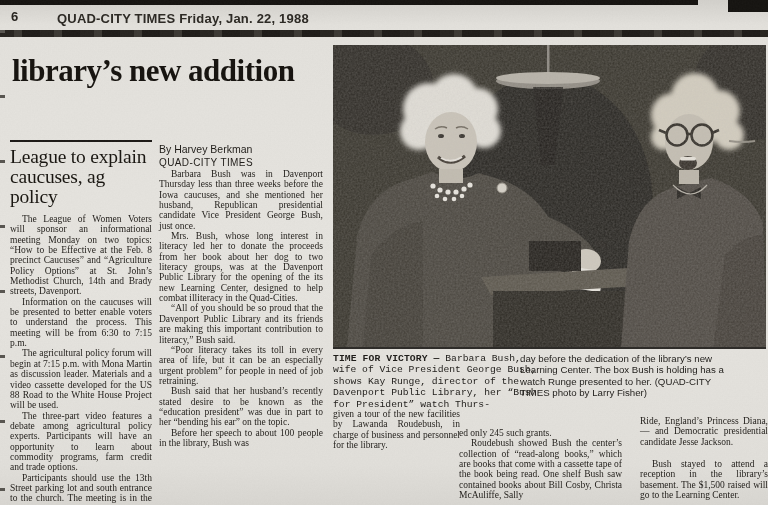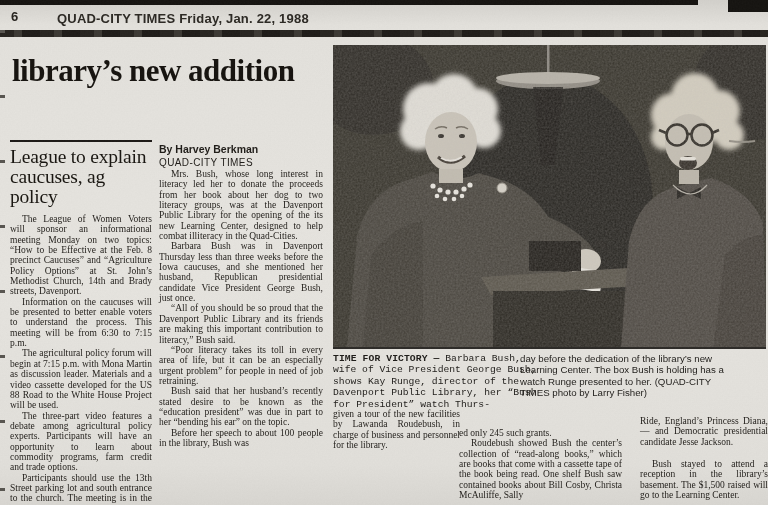--- a/index.html
+++ b/index.html
@@ -25,21 +25,21 @@
     font-size:31px;line-height:37px;font-weight:bold;letter-spacing:-.5px;color:#14110d;}
   
   .bodytext p{font-size:9.5px;line-height:10.35px;text-align:justify;text-indent:12px;margin:0;}
   .bodytext p.noindent{text-indent:0;}
   
   .league{position:absolute;left:10px;top:140px;width:142px;}
   .league .rule{height:2px;background:#1b1815;margin-bottom:5px;}
   .league h2{margin:0 0 7px 0;font-weight:normal;font-size:19.5px;line-height:20px;letter-spacing:-.2px;color:#17140f;}
   
   .main-col{position:absolute;left:159px;top:143px;width:164px;}
-  .byline{font-family:"Liberation Sans",sans-serif;font-weight:bold;font-size:10.5px;line-height:12px;}
+  .byline{font-family:"Liberation Sans",sans-serif;font-weight:normal;font-size:10.5px;line-height:12px;}
   .credit{font-family:"Liberation Sans",sans-serif;font-size:10px;line-height:12px;letter-spacing:.4px;margin:2px 0 0 0;}
   
   .photo-wrap{position:absolute;left:333px;top:45px;width:433px;height:302px;background:#2a2724;border-bottom:2px solid #2b2926;}
   .photo-wrap svg{display:block;width:100%;height:100%;}
   
   .caption{position:absolute;top:353px;font-family:"Liberation Sans",sans-serif;font-size:9.7px;line-height:11.4px;color:#1c1a17;}
   .caption-left{left:333px;width:208px;font-family:Liberation Mono, monospace;}
   .caption-right{left:520px;width:219px;}
   .caption b{font-weight:bold;letter-spacing:.1px;}
   .caption p{margin:0;}
@@ -78,22 +78,22 @@
     <p>Information on the caucuses will be presented to better enable voters to understand the process. This meeting will be from 6:30 to 7:15 p.m.</p>
     <p>The agricultural policy forum will begin at 7:15 p.m. with Mona Martin as discussion leader. Materials and a video cassette developed for the US 88 Road to the White House Project will be used.</p>
     <p>The three-part video features a debate among agricultural policy experts. Participants will have an opportunity to learn about commodity programs, farm credit and trade options.</p>
     <p>Participants should use the 13th Street parking lot and south entrance to the church. The meeting is in the church parlor.</p>
 
   </section>
 
   <section class="main-col bodytext">
     <div class="byline">By Harvey Berkman</div>
     <div class="credit">QUAD-CITY TIMES</div>
+    <p>Barbara Bush was in Davenport Thursday less than three weeks before the Iowa caucuses, and she mentioned her husband, Republican presidential candidate Vice President George Bush, just once.</p>
     <p>Mrs. Bush, whose long interest in literacy led her to donate the proceeds from her book about her dog to two literacy groups, was at the Davenport Public Library for the opening of the its new Learning Center, designed to help combat illiteracy in the Quad-Cities.</p>
-    <p>Barbara Bush was in Davenport Thursday less than three weeks before the Iowa caucuses, and she mentioned her husband, Republican presidential candidate Vice President George Bush, just once.</p>
     <p>“All of you should be so proud that the Davenport Public Library and its friends are making this important contribution to literacy,” Bush said.</p>
     <p>“Poor literacy takes its toll in every area of life, but it can be an especially urgent problem” for people in need of job retraining.</p>
     <p>Bush said that her husband’s recently stated desire to be known as the “education president” was due in part to her “bending his ear” on the topic.</p>
     <p>Before her speech to about 100 people in the library, Bush was</p>
   </section>
 
   <div class="photo-wrap">
     <svg viewBox="0 0 433 302" preserveAspectRatio="none">
       <defs>
         <filter id="soft">

